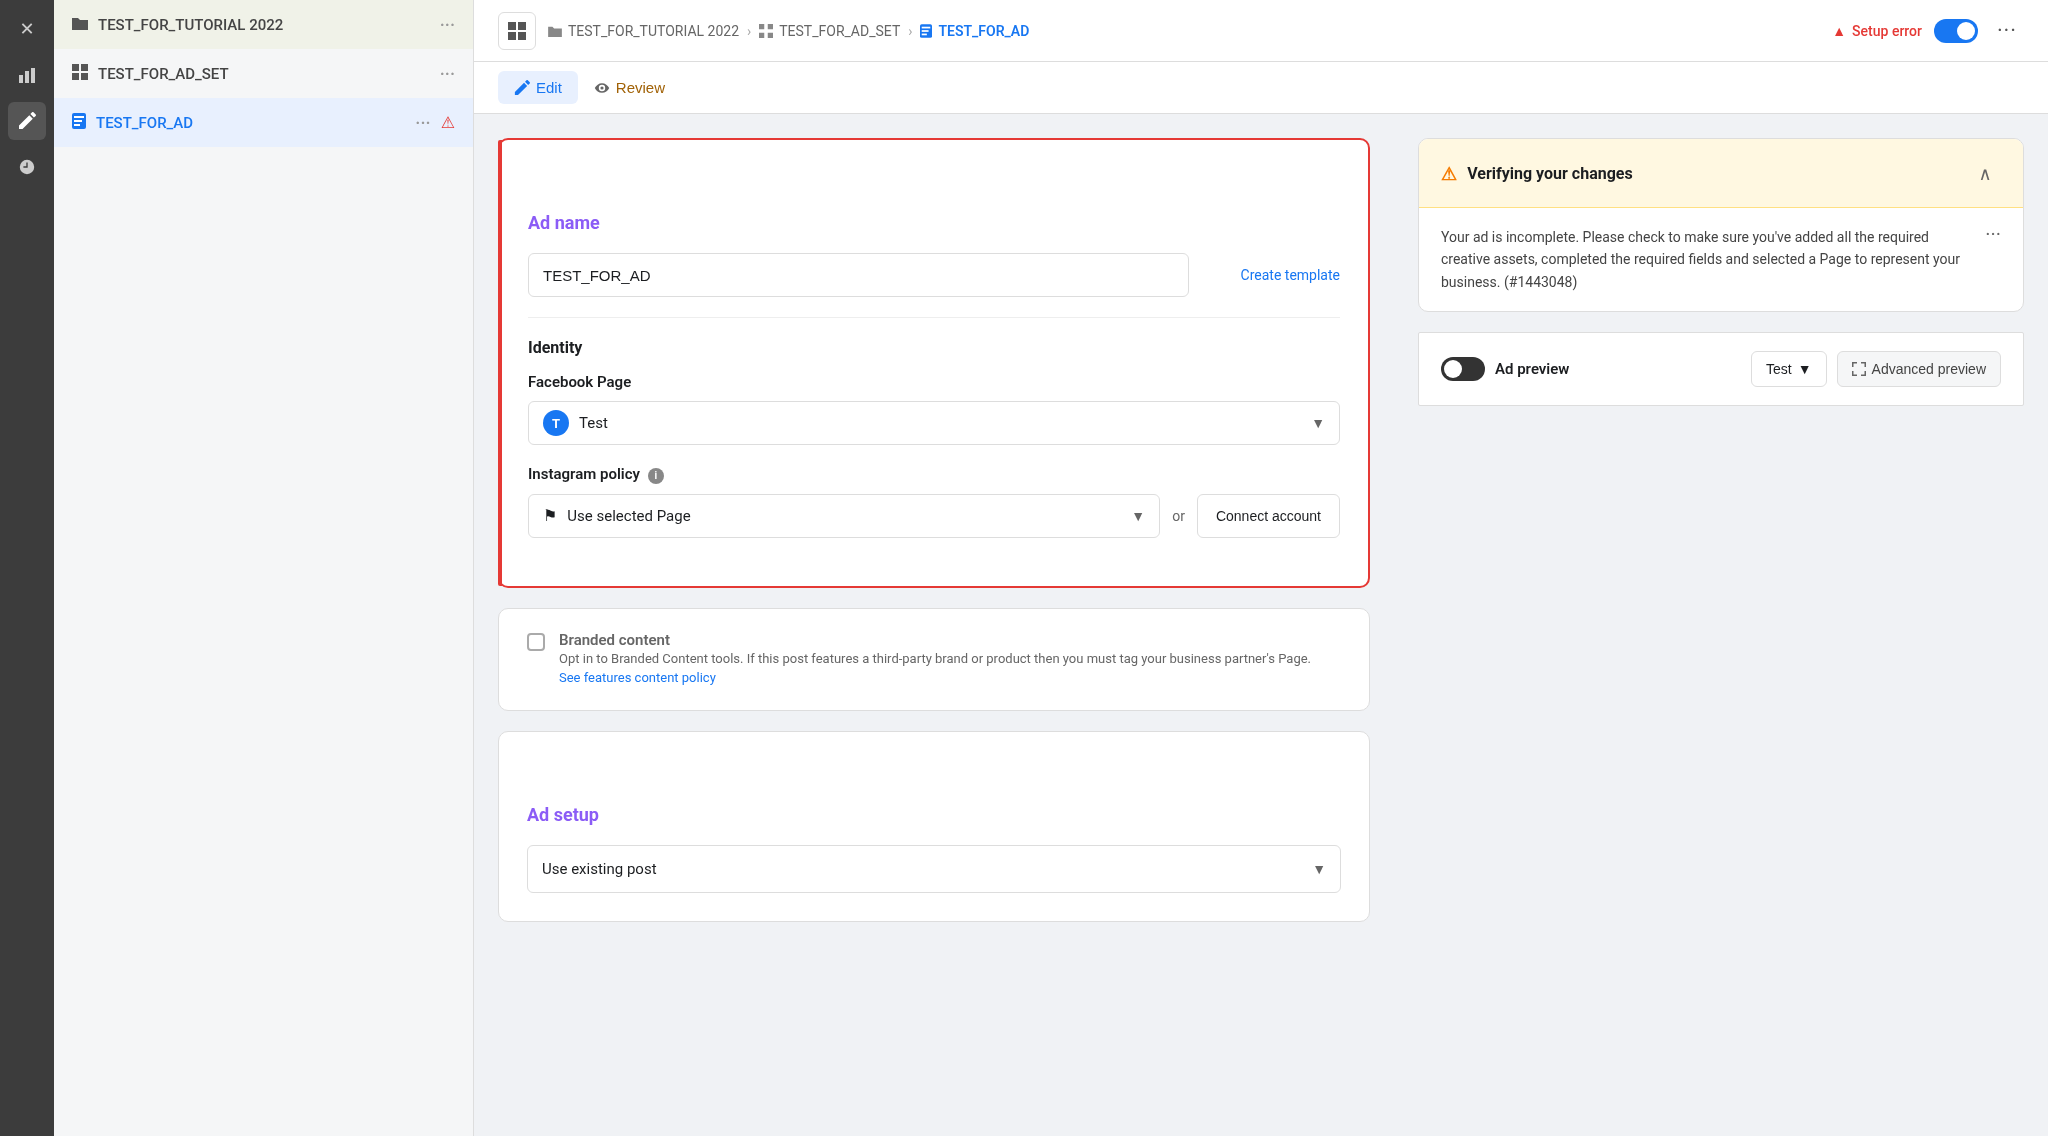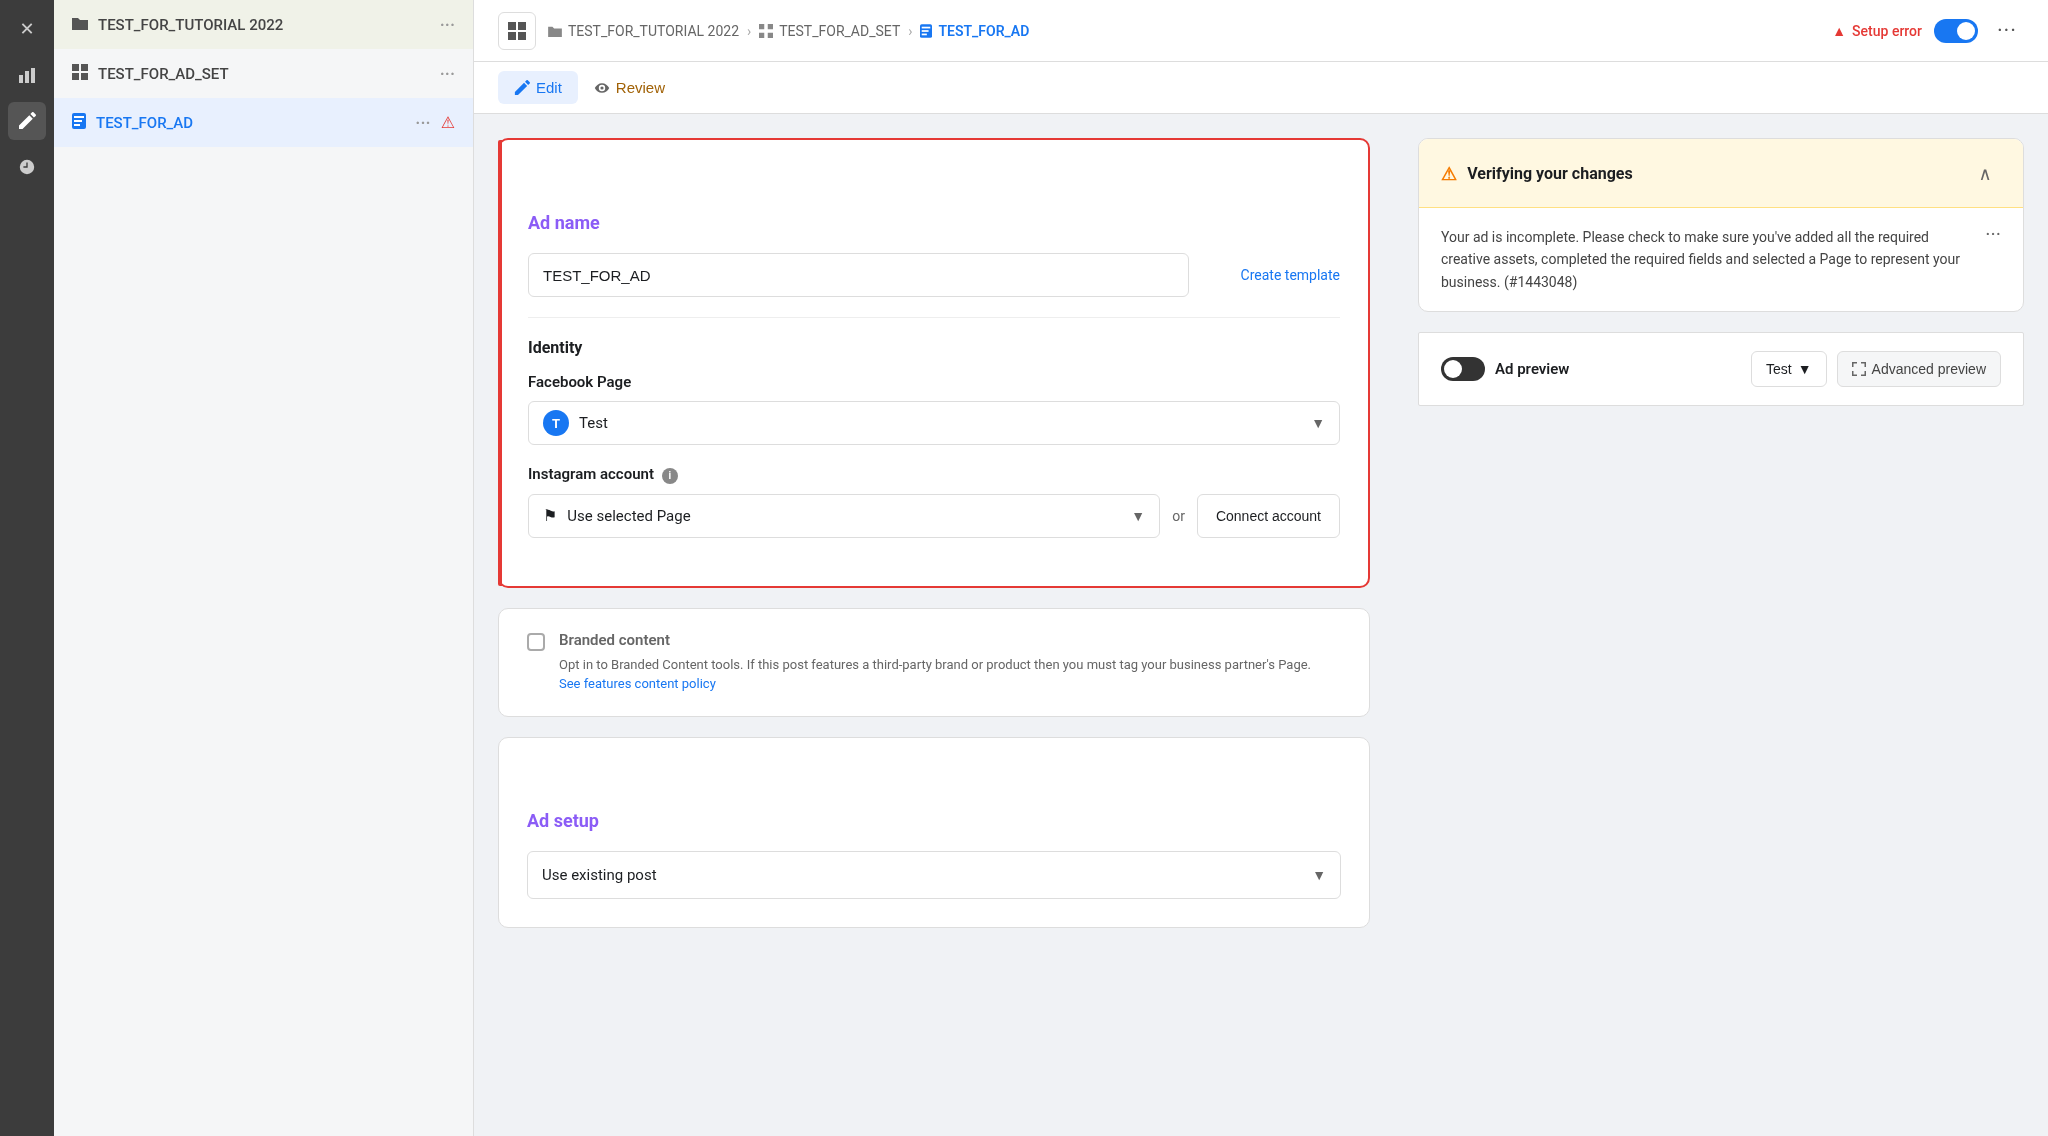--- a/index.html
+++ b/index.html
@@ -77,21 +77,21 @@
     .instagram-select { flex: 1; height: 44px; border: 1px solid #ddd; border-radius: 6px; padding: 0 14px; font-size: 15px; color: #1c1e21; background: white; cursor: pointer; display: flex; align-items: center; justify-content: space-between; }
     .instagram-select .select-inner { display: flex; align-items: center; gap: 10px; }
     .flag-icon { font-size: 16px; }
     .or-text { color: #666; font-size: 14px; white-space: nowrap; }
     .connect-btn { height: 44px; padding: 0 18px; border: 1px solid #ddd; border-radius: 6px; background: white; cursor: pointer; font-size: 14px; font-weight: 500; color: #1c1e21; white-space: nowrap; }
 
     
     .branded-card { background: white; border-radius: 10px; border: 1px solid #ddd; padding: 22px 28px; display: flex; gap: 14px; align-items: flex-start; }
     .checkbox-wrap { margin-top: 2px; }
     .checkbox { width: 18px; height: 18px; border: 2px solid #aaa; border-radius: 4px; cursor: pointer; background: white; }
-    .branded-text { display: flex; flex-direction: column; gap: 6px; }
+    .branded-text { display: flex; flex-direction: column; }
     .branded-title { font-size: 15px; font-weight: 600; color: #666; }
     .branded-desc { font-size: 13px; color: #666; line-height: 1.5; }
     .branded-link { color: #1877f2; cursor: pointer; }
 
     
     .ad-setup-select { width: 100%; height: 48px; border: 1px solid #ddd; border-radius: 6px; padding: 0 14px; font-size: 15px; color: #1c1e21; background: white; cursor: pointer; display: flex; align-items: center; justify-content: space-between; margin-top: 14px; }
 
     
     .bottom-bar { background: white; border-top: 1px solid #ddd; padding: 0 28px; height: 80px; display: flex; align-items: center; justify-content: space-between; }
     .bottom-left { display: flex; align-items: center; gap: 14px; }
@@ -290,21 +290,21 @@
                     <span>T</span>
                   </div>
                   <span>Test</span>
                 </div>
                 <span class="chevron-down">▼</span>
               </div>
             </div>
 
             <div class="field-group">
               <div class="field-label">
-                <span>Instagram account</span>
+                <span>Instagram policy</span>
                 <span class="info-icon">i</span>
               </div>
               <div class="instagram-row">
                 <div class="instagram-select">
                   <div class="select-inner">
                     <span class="flag-icon">⚑</span>
                     <span>Use selected Page</span>
                   </div>
                   <span class="chevron-down">▼</span>
                 </div>

